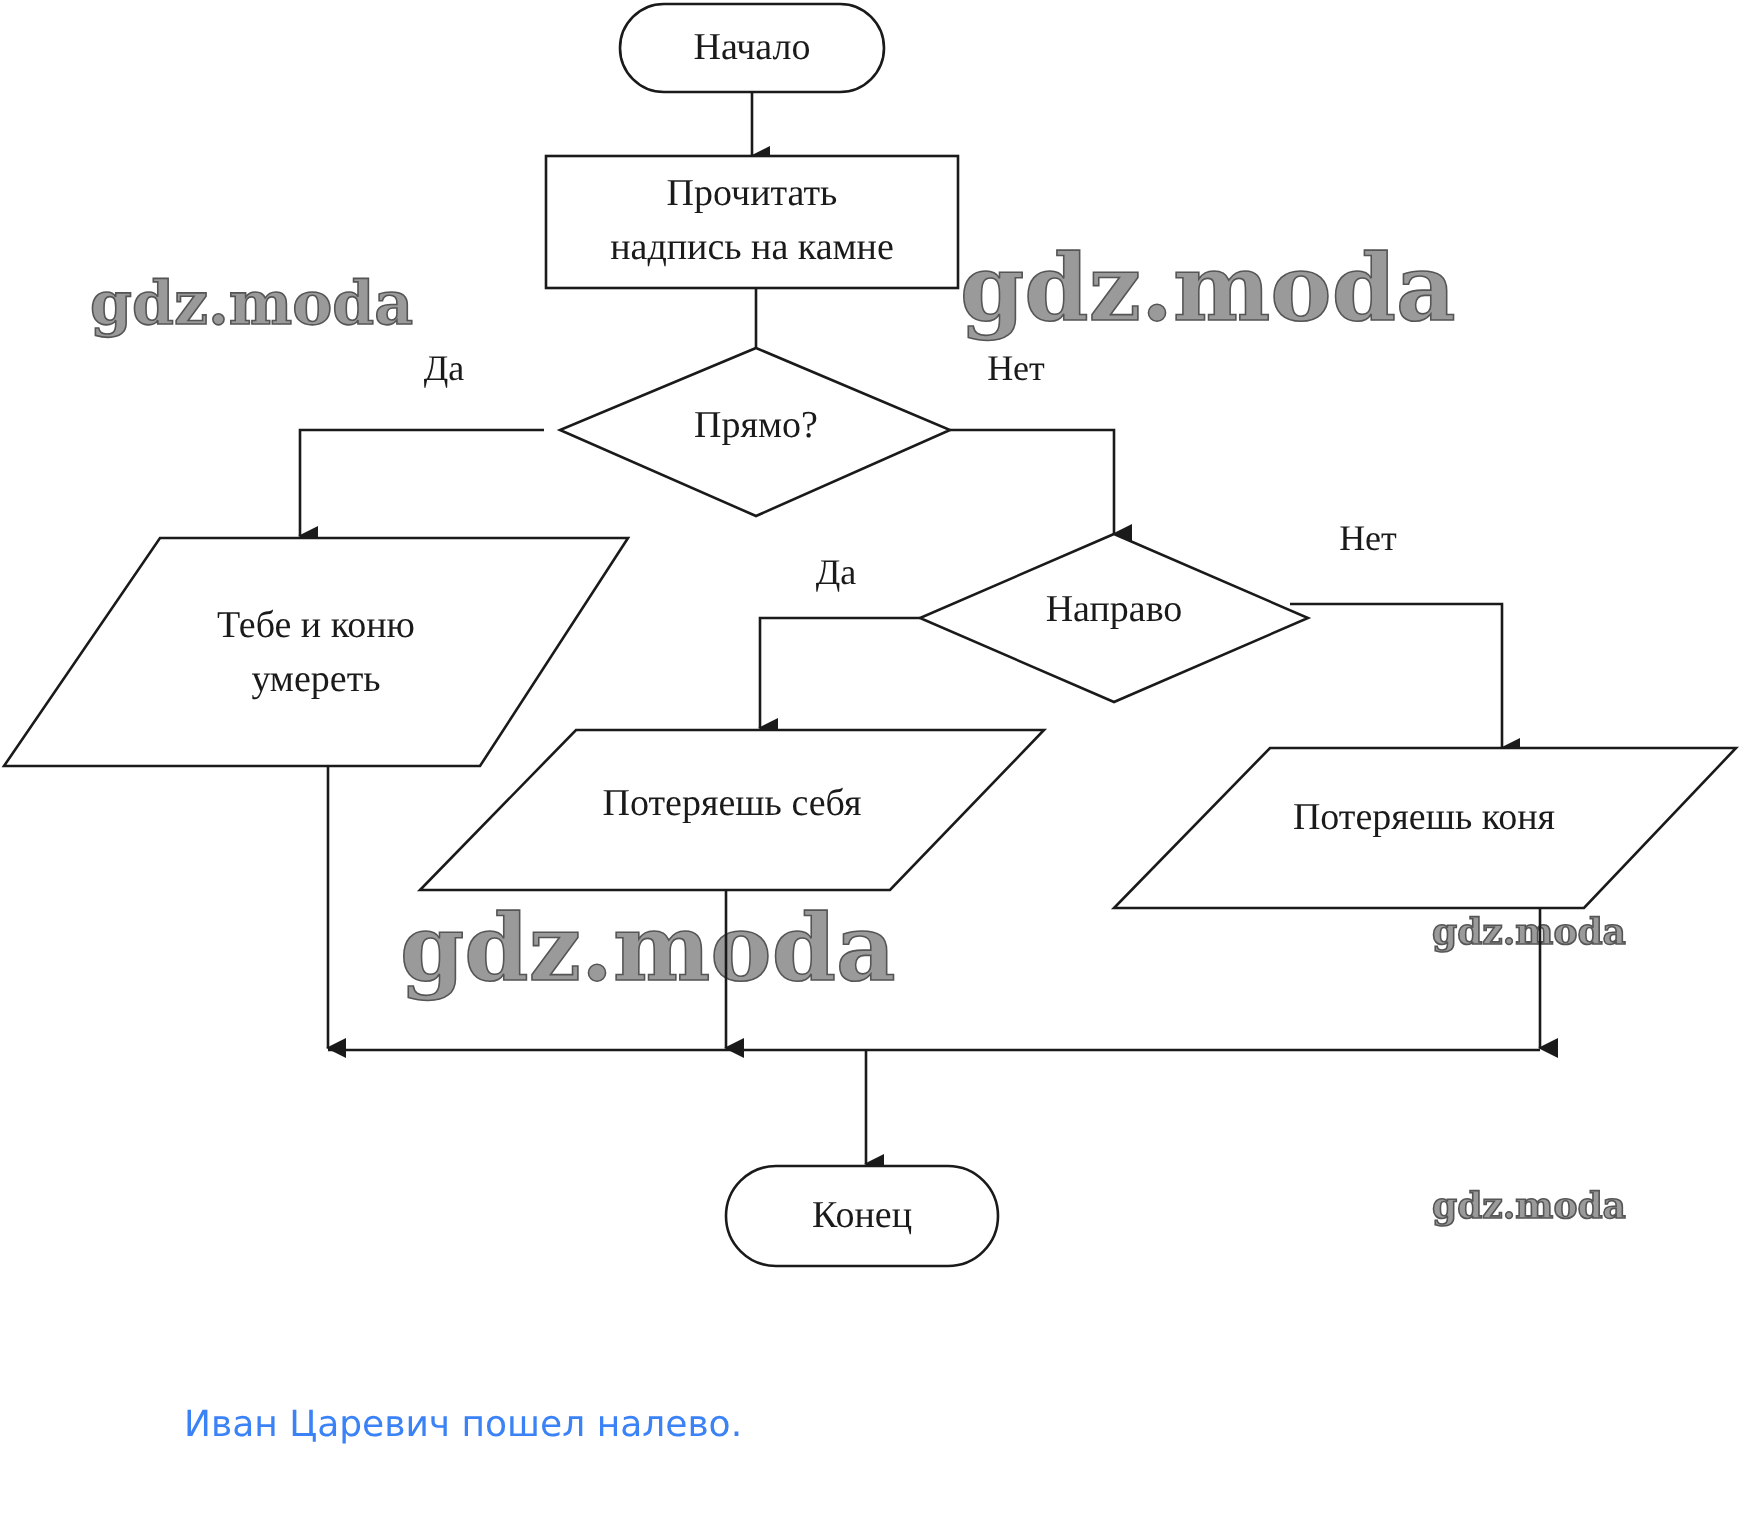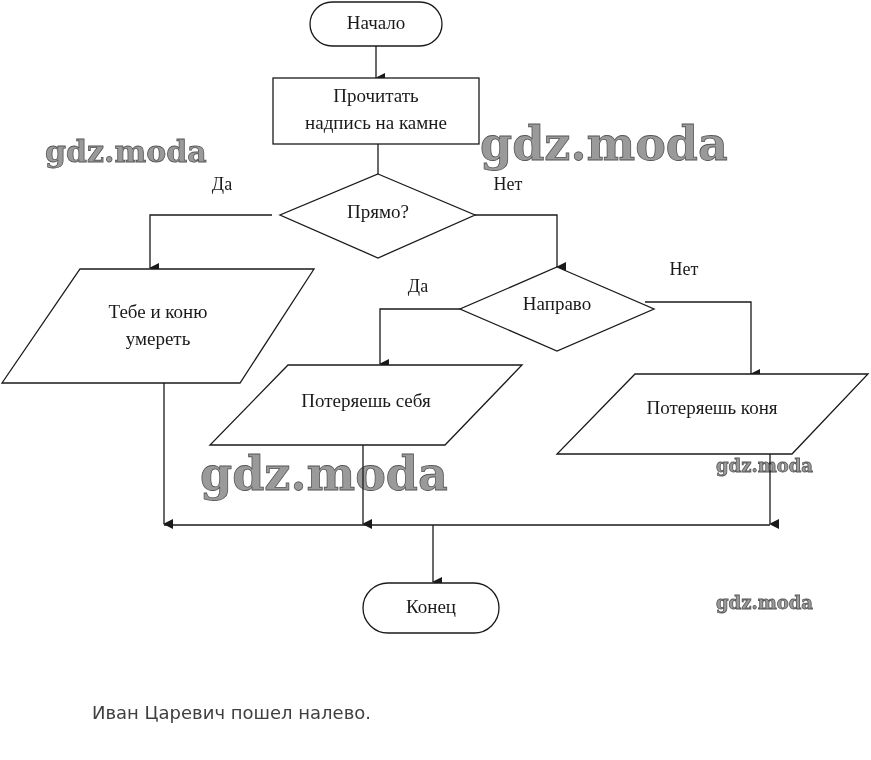--- a/index.html
+++ b/index.html
@@ -3,21 +3,21 @@
 <meta charset="utf-8">
 <style>
   html, body { margin: 0; padding: 0; background: #ffffff; }
   body { width: 871px; height: 760px; position: relative; overflow: hidden; }
   svg { position: absolute; left: 0; top: 0; }
   .shape { fill: #ffffff; stroke: #1a1a1a; stroke-width: 1.3; }
   .line { stroke: #1a1a1a; stroke-width: 1.3; fill: none; }
   .node-text { font-family: "Liberation Serif", "DejaVu Serif", serif; font-size: 19px; fill: #1a1a1a; text-anchor: middle; dominant-baseline: middle; }
   .label-text { font-family: "Liberation Serif", "DejaVu Serif", serif; font-size: 18px; fill: #1a1a1a; text-anchor: middle; dominant-baseline: middle; }
   .wm { font-family: "DejaVu Serif", "Liberation Serif", serif; font-weight: bold; fill: #9a9a9a; stroke: #555; stroke-width: 0.8; }
-  .answer { position: absolute; left: 92px; top: 702px; font-family: "DejaVu Sans", "Liberation Sans", sans-serif; font-size: 18px; color: #404040; }
+  .answer { position: absolute; left: 92px; top: 702px; font-family: "DejaVu Sans", "Liberation Sans", sans-serif; font-size: 18px; color: #3b82f6; }
 </style>
 </head>
 <body>
 
 <svg width="871" height="760" viewBox="0 0 871 760">
   <defs>
     <marker id="arr" markerWidth="10" markerHeight="10" refX="5" refY="9" orient="auto" markerUnits="userSpaceOnUse">
       <path d="M0,0 L10,0 L5,10 Z" fill="#1a1a1a"></path>
     </marker>
   </defs>

